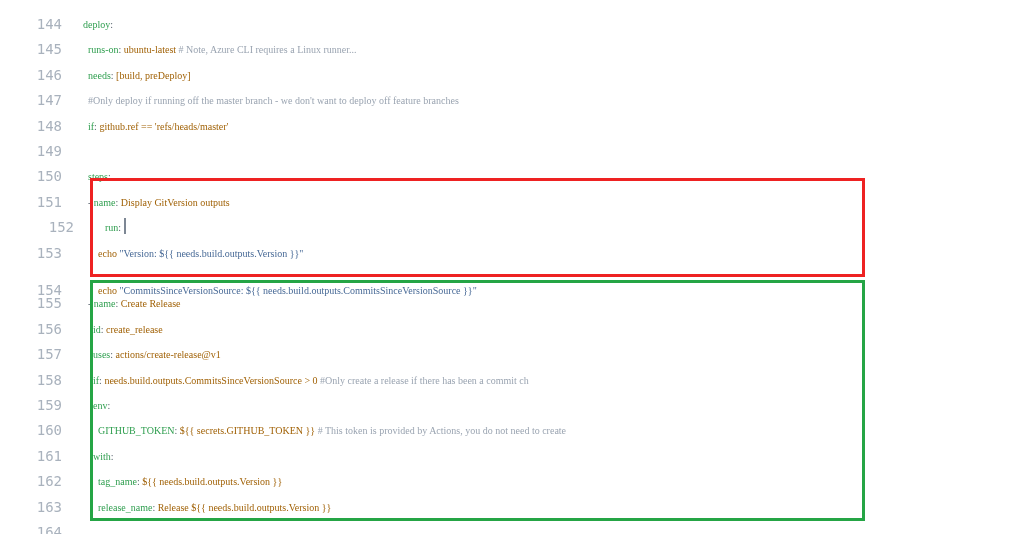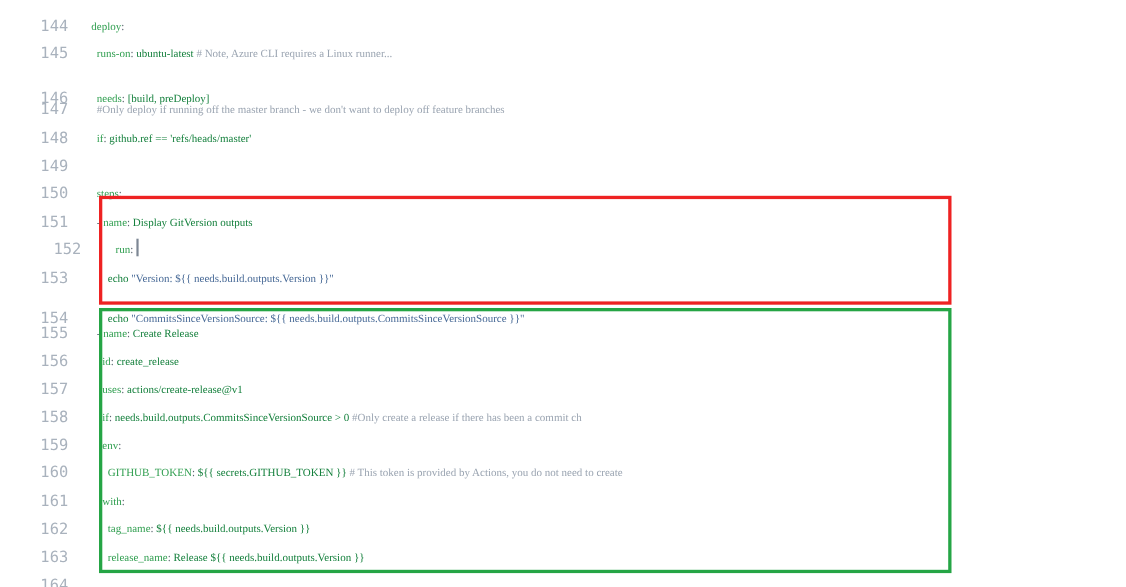--- a/index.html
+++ b/index.html
@@ -55,21 +55,21 @@
     position: absolute;
     left: 78px;
     top: 0;
     white-space: pre;
     font-size: 10px;
     font-family: Liberation Serif, serif;
   }
 
   
   .k   { color: #2f9e4f; }            
-  .v   { color: #15803d; }            
+  .v   { color: #a16207; }            
   .s   { color: #476996; }            
   .c   { color: #9aa4b1; }            
   .p   { color: #5a646f; }
 
   .cursor {
     display: inline-block;
     width: 2px;
     height: 16px;
     background: #7d8794;
     vertical-align: -3px;
@@ -89,21 +89,21 @@
   }
 </style>
 </head>
 <body>
 
 <div id="editor">
 
   <div class="code-area" id="code-area">
       <div class="code-line" style="top: 0px; position: absolute; left: 0px; width: 1024px;"><span class="ln">144</span><span class="code-text"><span class="p">  </span><span class="k">deploy</span><span class="p">:</span></span></div>
       <div class="code-line" style="top: 25.4px; position: absolute; left: 0px; width: 1024px;"><span class="ln">145</span><span class="code-text"><span class="p">    </span><span class="k">runs-on</span><span class="p">: </span><span class="v">ubuntu-latest</span><span class="p"> </span><span class="c"># Note, Azure CLI requires a Linux runner...</span></span></div>
-      <div class="code-line" style="top: 50.8px; position: absolute; left: 0px; width: 1002px; margin-top: 15px;"><span class="ln">146</span><span class="code-text"><span class="p">    </span><span class="k">needs</span><span class="p">: </span><span class="v">[build, preDeploy]</span></span></div>
+      <div class="code-line" style="top: 50.8px; position: absolute; left: 0px; width: 1002px;"><span class="ln">146</span><span class="code-text"><span class="p">    </span><span class="k">needs</span><span class="p">: </span><span class="v">[build, preDeploy]</span></span></div>
       <div class="code-line" style="top: 76.2px; position: absolute; left: 0px; width: 1024px;"><span class="ln">147</span><span class="code-text"><span class="p">    </span><span class="c">#Only deploy if running off the master branch - we don't want to deploy off feature branches</span></span></div>
       <div class="code-line" style="top: 101.6px; position: absolute; left: 0px; width: 848px;"><span class="ln">148</span><span class="code-text"><span class="p">    </span><span class="k">if</span><span class="p">: </span><span class="v">github.ref == 'refs/heads/master'</span></span></div>
       <div class="code-line" style="top: 127px; position: absolute; left: 0px; width: 1024px;"><span class="ln">149</span><span class="code-text"></span></div>
       <div class="code-line" style="top: 152.4px; position: absolute; left: 0px; width: 1024px;"><span class="ln">150</span><span class="code-text"><span class="p">    </span><span class="k">steps</span><span class="p">:</span></span></div>
       <div class="code-line" style="top: 177.8px; position: absolute; left: 0px; width: 1024px;"><span class="ln">151</span><span class="code-text"><span class="p">    </span><span class="p">- </span><span class="k">name</span><span class="p">: </span><span class="v">Display GitVersion outputs</span></span></div>
       <div class="code-line" style="top: 203.2px; position: absolute; left: 0px; width: 1024px; margin-left: 12px;"><span class="ln">152</span><span class="code-text"><span class="p">      </span><span class="k">run</span><span class="p">: </span><span class="cursor"></span></span></div>
       <div class="code-line" style="top: 228.6px; position: absolute; left: 0px; width: 1024px;"><span class="ln">153</span><span class="code-text"><span class="p">        </span><span class="v">echo </span><span class="s">"Version: ${{ needs.build.outputs.Version }}"</span></span></div>
       <div class="code-line" style="top: 254px; position: absolute; left: 0px; width: 1024px; margin-top: 12px;"><span class="ln">154</span><span class="code-text"><span class="p">        </span><span class="v">echo </span><span class="s">"CommitsSinceVersionSource: ${{ needs.build.outputs.CommitsSinceVersionSource }}"</span></span></div>
       <div class="code-line" style="top: 279.4px; position: absolute; left: 0px; width: 1024px; padding-left: 30px;"><span class="ln">155</span><span class="code-text"><span class="p">    </span><span class="p">- </span><span class="k">name</span><span class="p">: </span><span class="v">Create Release</span></span></div>
       <div class="code-line" style="top: 304.8px; position: absolute; left: 0px; width: 1024px;"><span class="ln">156</span><span class="code-text"><span class="p">      </span><span class="k">id</span><span class="p">: </span><span class="v">create_release</span></span></div>

